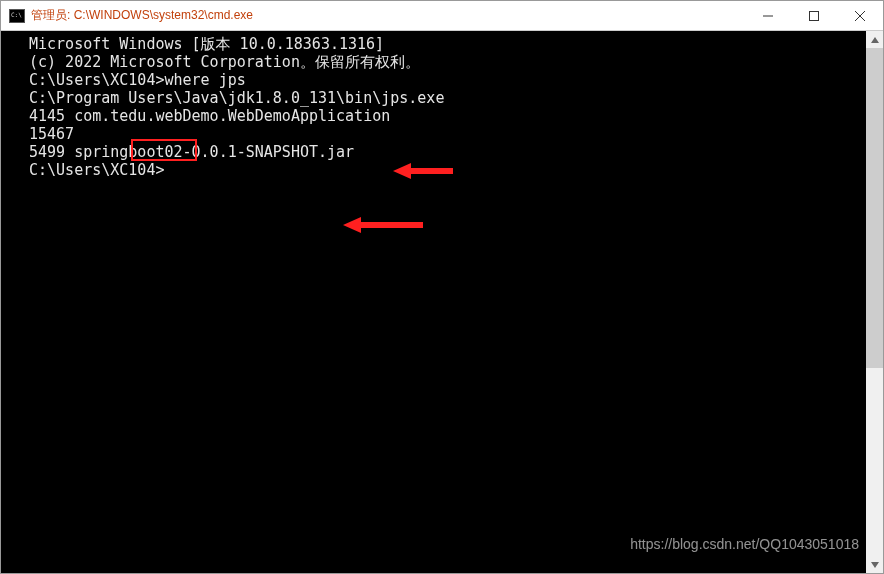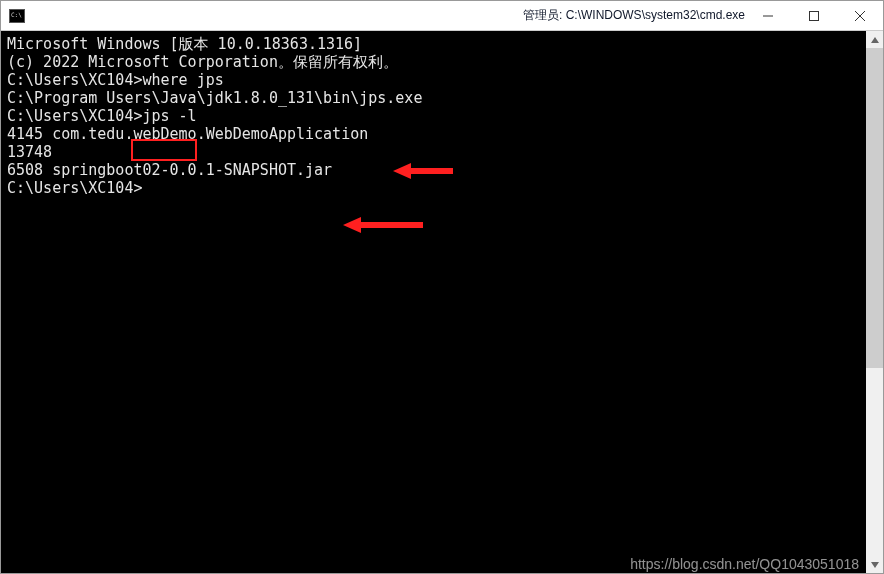--- a/index.html
+++ b/index.html
@@ -38,25 +38,24 @@
       color: #ccc;
       font-size: 6px;
       position: absolute;
       top: 1px;
       left: 1px;
       font-family: monospace;
     }
     .titlebar-title {
       flex: 1;
       font-size: 12px;
-      color: #0f172a;
+      color: #c2410c;
       padding-left: 6px;
       white-space: nowrap;
       overflow: hidden;
-      text-align: right;
     }
     .titlebar-controls {
       display: flex;
     }
     .titlebar-btn {
       width: 46px;
       height: 30px;
       display: flex;
       align-items: center;
       justify-content: center;
@@ -70,20 +69,21 @@
       padding: 4px 6px;
       font-family: "Consolas", "SimSun", monospace;
       font-size: 15px;
       line-height: 18px;
       color: #e5e5e5;
       position: relative;
       overflow: hidden;
     }
     .terminal-line {
       white-space: pre;
+      margin-left: 22px;
     }
     .scrollbar {
       position: absolute;
       right: 0;
       top: 0;
       bottom: 0;
       width: 17px;
       background: #f0f0f0;
       display: flex;
       flex-direction: column;
@@ -112,21 +112,21 @@
       pointer-events: none;
     }
     .arrow {
       position: absolute;
       pointer-events: none;
     }
     .arrow svg { display: block; }
     .watermark {
       position: absolute;
       right: 24px;
-      bottom: 0;
+      bottom: 20px;
       color: rgba(225,225,225,0.65);
       font-family: Arial, sans-serif;
       font-size: 14px;
     }
   </style>
 </head>
 <body>
 
 <div class="window">
   <div class="titlebar">
@@ -152,24 +152,23 @@
     </div>
   </div>
 
   <div class="terminal">
     <div class="terminal-line">Microsoft Windows [版本 10.0.18363.1316]</div>
     <div class="terminal-line">(c) 2022 Microsoft Corporation。保留所有权利。</div>
     <div class="terminal-line"></div>
     <div class="terminal-line">C:\Users\XC104&gt;where jps</div>
     <div class="terminal-line">C:\Program Users\Java\jdk1.8.0_131\bin\jps.exe</div>
     <div class="terminal-line"></div>
-    <div class="terminal-line">C:\Users\XC104&gt;jps -l</div>
     <div class="terminal-line">4145 com.tedu.webDemo.WebDemoApplication</div>
-    <div class="terminal-line">13748</div>
-    <div class="terminal-line">6508 springboot02-0.0.1-SNAPSHOT.jar</div>
+    <div class="terminal-line">15467</div>
+    <div class="terminal-line">5499 springboot02-0.0.1-SNAPSHOT.jar</div>
     <div class="terminal-line"></div>
     <div class="terminal-line">C:\Users\XC104&gt;</div>
 
     <div class="red-box" style="top:108px;left:130px;width:66px;height:22px;"></div>
 
     <div class="arrow" style="top:130px;left:392px;">
       <svg width="60" height="20" viewBox="0 0 60 20">
         <polygon points="0,10 18,2 18,7 60,7 60,13 18,13 18,18" fill="#ff2020"></polygon>
       </svg>
     </div>

